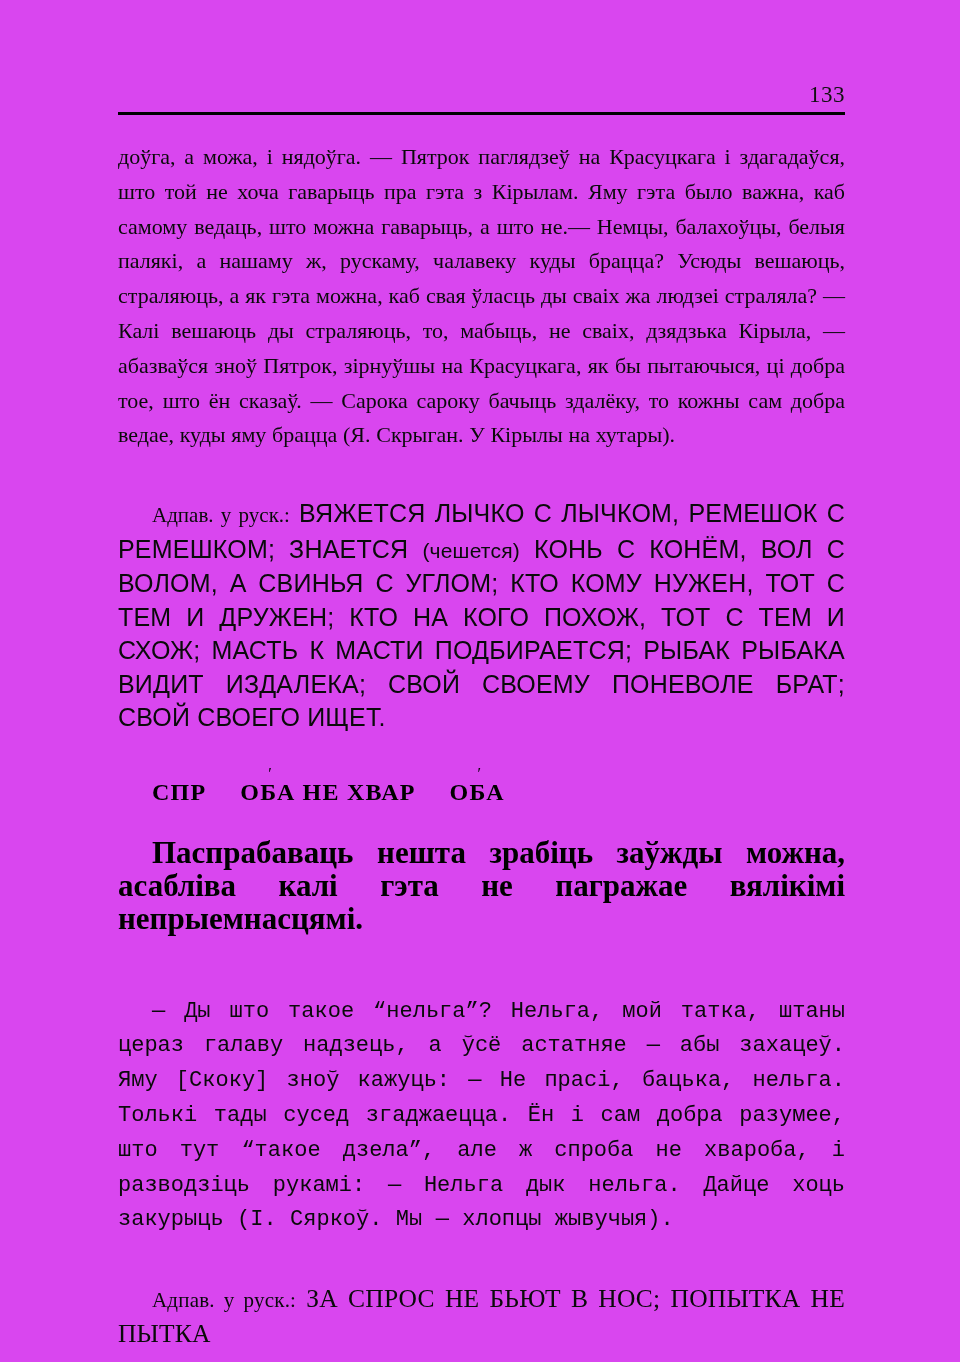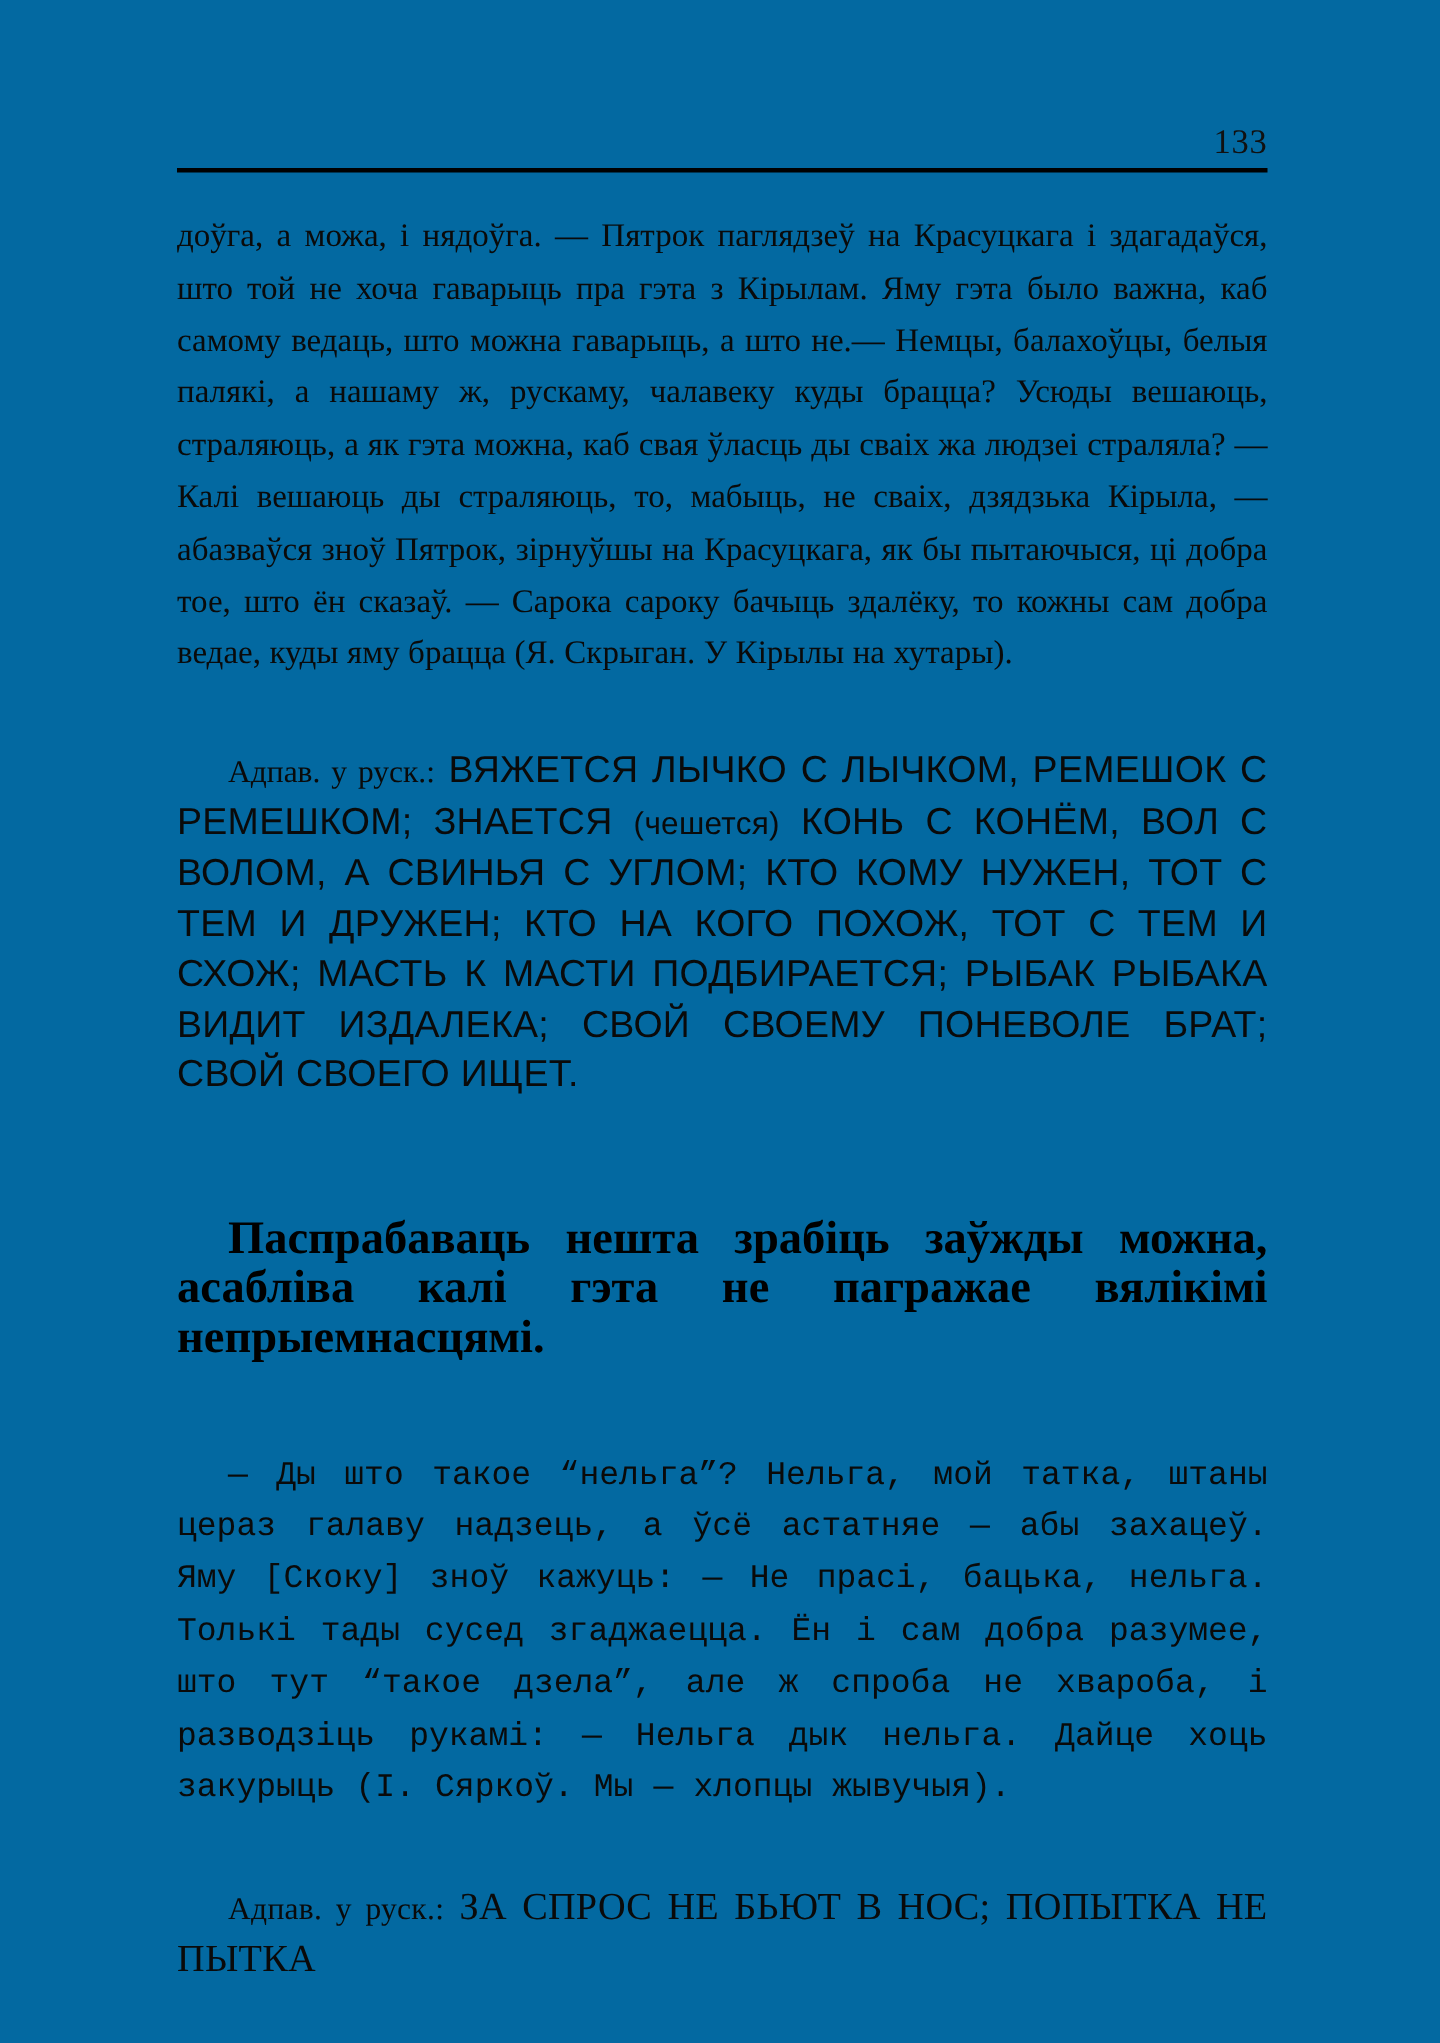--- a/index.html
+++ b/index.html
@@ -4,21 +4,21 @@
 <style>
   html, body {
     margin: 0;
     padding: 0;
     background: #ffffff;
   }
   .page {
     position: relative;
     width: 960px;
     height: 1362px;
-    background: #0369a1;
+    background: #d946ef;
     overflow: hidden;
     font-family: "Liberation Serif", "DejaVu Serif", serif;
     color: #000000;
   }
 
   
   .header {
     position: absolute;
     left: 118px;
     top: 82px;
@@ -166,20 +166,21 @@
   <div class="column">
 
     <p class="body-par">доўга, а можа, і нядоўга. — Пятрок паглядзеў на Красуцкага і здагадаўся, што той не хоча гаварыць пра гэта з Кірылам. Яму гэта было важна, каб самому ведаць, што можна гаварыць, а што не.— Немцы, балахоўцы, белыя палякі, а нашаму ж, рускаму, чалавеку куды брацца? Усюды вешаюць, страляюць, а як гэта можна, каб свая ўласць ды сваіх жа людзеі стралялa? — Калі вешаюць ды страляюць, то, мабыць, не сваіх, дзядзька Кірыла, — абазваўся зноў Пятрок, зірнуўшы на Красуцкага, як бы пытаючыся, ці добра тое, што ён сказаў. — Сарока сароку бачыць здалёку, то кожны сам добра ведае, куды яму брацца (Я. Скрыган. У Кірылы на хутары).</p>
 
     <div class="gap-lg"></div>
 
     <p class="equiv-sans"><span class="lead">Адпав. у руск.:</span> <span>ВЯЖЕТСЯ ЛЫЧКО С ЛЫЧКОМ, РЕМЕШОК С РЕМЕШКОМ; ЗНАЕТСЯ</span> <span class="paren">(чешется)</span> <span>КОНЬ С КОНЁМ, ВОЛ С ВОЛОМ, А СВИНЬЯ С УГЛОМ; КТО КОМУ НУЖЕН, ТОТ С ТЕМ И ДРУЖЕН; КТО НА КОГО ПОХОЖ, ТОТ С ТЕМ И СХОЖ; МАСТЬ К МАСТИ ПОДБИРАЕТСЯ; РЫБАК РЫБАКА ВИДИТ ИЗДАЛЕКА; СВОЙ СВОЕМУ ПОНЕВОЛЕ БРАТ; СВОЙ СВОЕГО ИЩЕТ.</span></p>
 
     <div class="gap-lg"></div>
 
+    <p class="entry-heading"><span>СПР</span><span class="acc">О</span><span>БА НЕ ХВАР</span><span class="acc">О</span><span>БА</span></p>
 
     <div class="gap-md"></div>
 
     <p class="definition">Паспрабаваць нешта зрабіць заўжды можна, асабліва калі гэта не пагражае вялікімі непрыемнасцямі.</p>
 
     <div class="gap-md"></div>
 
 
     <div class="gap-md"></div>
 

